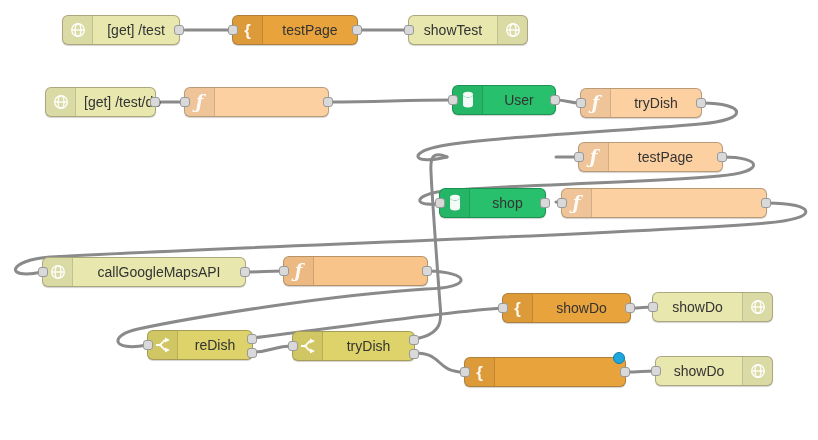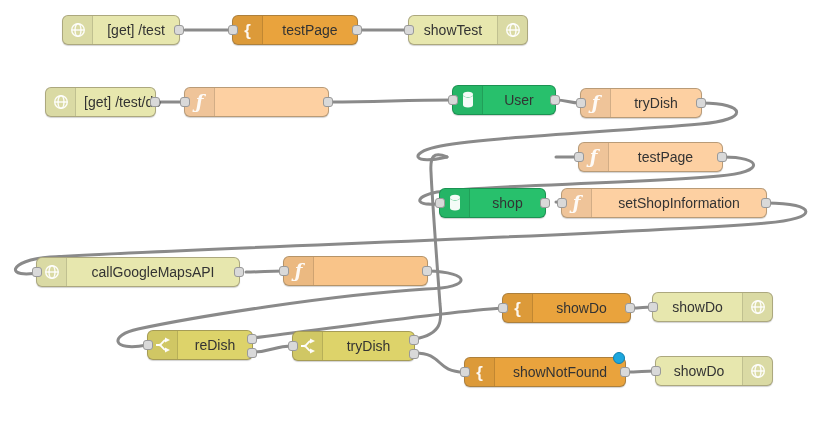--- a/index.html
+++ b/index.html
@@ -166,26 +166,25 @@
     </div>
     <div class="nlabel">shop</div>
     <div class="port in"></div>
     <div class="port out"></div>
   </div>
 
   <div class="node n-function" style="left:561px;top:188px;width:206px;">
     <div class="nicon">
         <span class="glyph glyph-f">ƒ</span>
       </div>
-    <div class="nlabel">setShopInformation</div>
-    <div class="port in"></div>
-    <div class="port out"></div>
-  </div>
-
-  <div class="node n-http it" style="left:36px;top:257px;width:204px;">
+    <div class="port in"></div>
+    <div class="port out"></div>
+  </div>
+
+  <div class="node n-http it" style="left:42px;top:257px;width:204px;">
     <div class="nicon">
       <svg class="micon" width="16" height="16" viewBox="0 0 16 16">
           <g stroke="rgba(255,255,255,.93)" stroke-width="1.4" fill="none">
             <circle cx="8" cy="8" r="6.3"></circle>
             <ellipse cx="8" cy="8" rx="3" ry="6.3"></ellipse>
             <path d="M1.8 8 H14.2"></path>
           </g>
         </svg>
     </div>
     <div class="nlabel">callGoogleMapsAPI</div>
@@ -259,21 +258,20 @@
         </svg>
     </div>
     <div class="nlabel">showDo</div>
     <div class="port in"></div>
   </div>
 
   <div class="node n-template" style="left:464px;top:357px;width:162px;">
     <div class="nicon">
         <span class="glyph">{</span>
       </div>
-    <div class="nlabel">showNotFound</div>
     <div class="mod-dot"></div>
     <div class="port in"></div>
     <div class="port out"></div>
   </div>
 
   <div class="node n-http icon-right it" style="left:655px;top:356px;width:118px;">
     <div class="nicon">
       <svg class="micon" width="16" height="16" viewBox="0 0 16 16">
           <g stroke="rgba(255,255,255,.93)" stroke-width="1.4" fill="none">
             <circle cx="8" cy="8" r="6.3"></circle>

